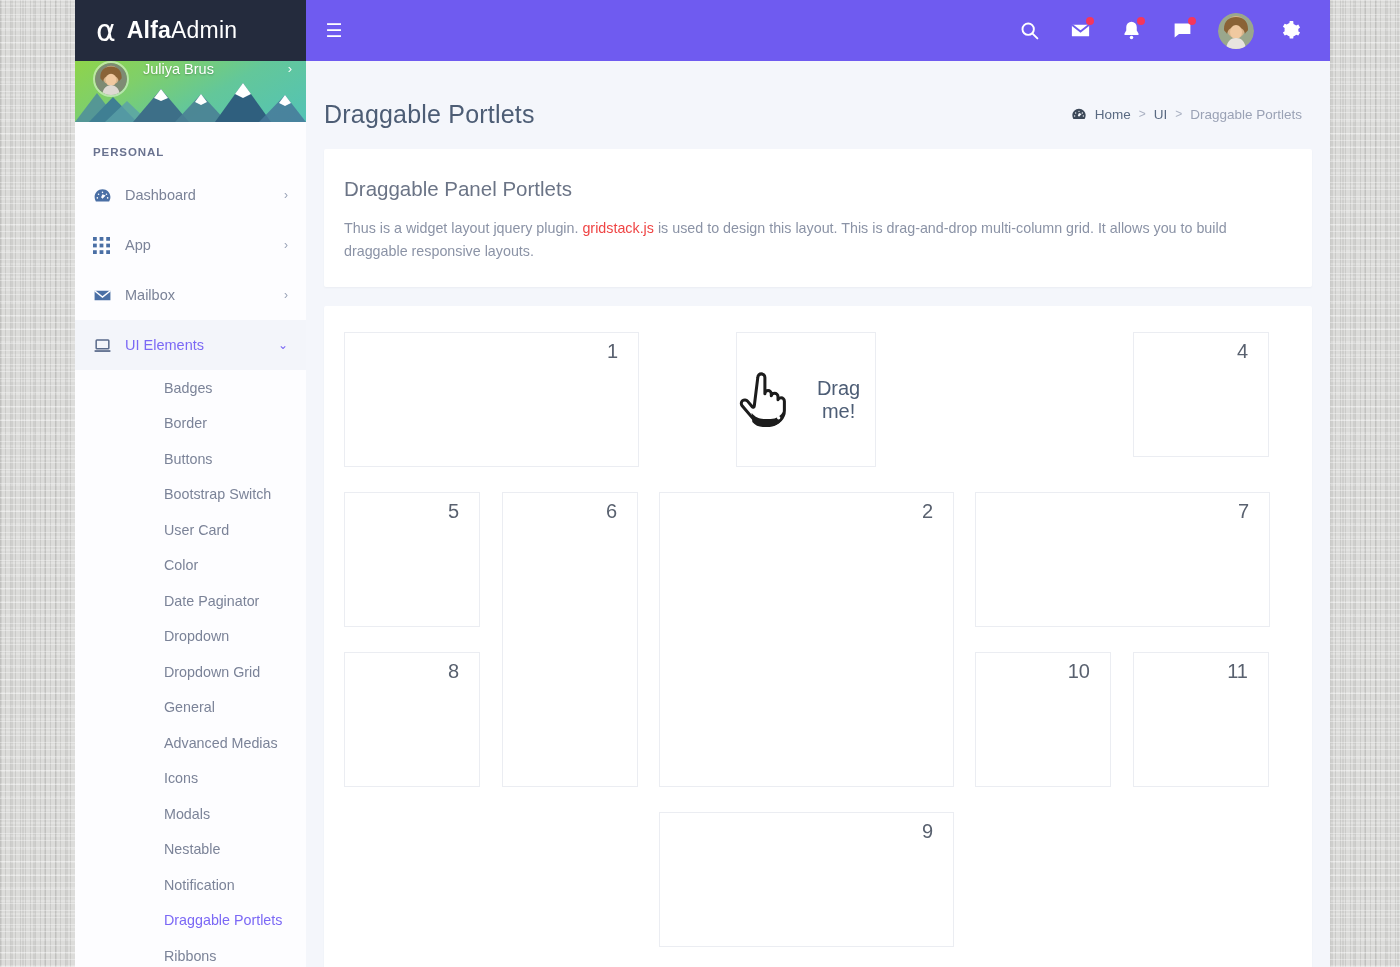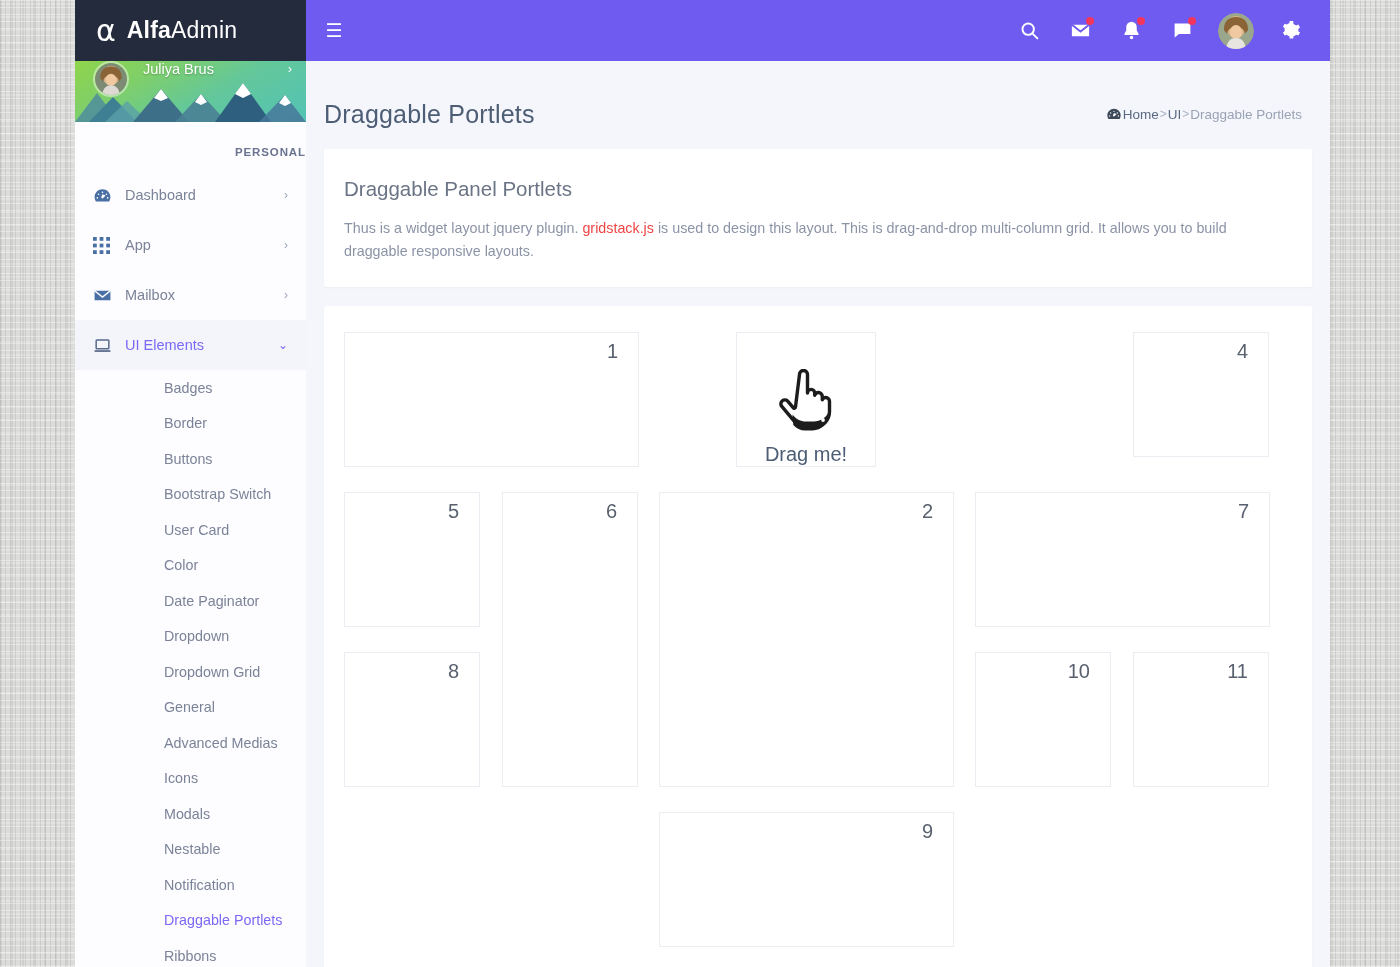--- a/index.html
+++ b/index.html
@@ -147,21 +147,20 @@
     font-size: 13px;
     opacity: .95;
   }
 
   .section-label {
     padding: 24px 0 12px 18px;
     font-size: 11.5px;
     font-weight: 700;
     letter-spacing: .9px;
     color: #6a7390;
-    text-align: right;
   }
 
   .nav-item {
     display: flex;
     align-items: center;
     height: 50px;
     padding: 0 18px 0 18px;
     cursor: pointer;
     color: #7b8398;
     font-size: 14.5px;
@@ -212,21 +211,21 @@
   .page-title {
     font-size: 25px;
     font-weight: 400;
     color: #4d5d75;
     letter-spacing: .2px;
   }
   .breadcrumb {
     margin-left: auto;
     display: flex;
     align-items: center;
-    gap: 1px;
+    gap: 8px;
     font-size: 13.5px;
     color: #8a93a8;
   }
   .bc-ico { color: #3c4858; display: flex; align-items: center; }
   .bc-link { color: #5a6a82; cursor: pointer; }
   .bc-sep { color: #aab1c2; font-size: 12px; }
   .bc-current { color: #9aa2b5; }
 
   .card {
     margin: 10px 18px 0 18px;
@@ -273,23 +272,22 @@
     padding-right: 20px;
     font-size: 20px;
     color: #59616f;
     font-weight: 400;
   }
 
   .portlet.drag-me {
     text-align: center;
     padding: 0;
     display: flex;
-    flex-direction: column;
-    align-items: center;
-    justify-content: flex-end;
+    align-items: center;
+    justify-content: space-between;
     gap: 12px;
   }
   .drag-label { font-size: 20px; color: #4d5d75; }
 </style>
 </head>
 <body>
 
 <div id="app-window">
 
   <div class="brand-bar">

